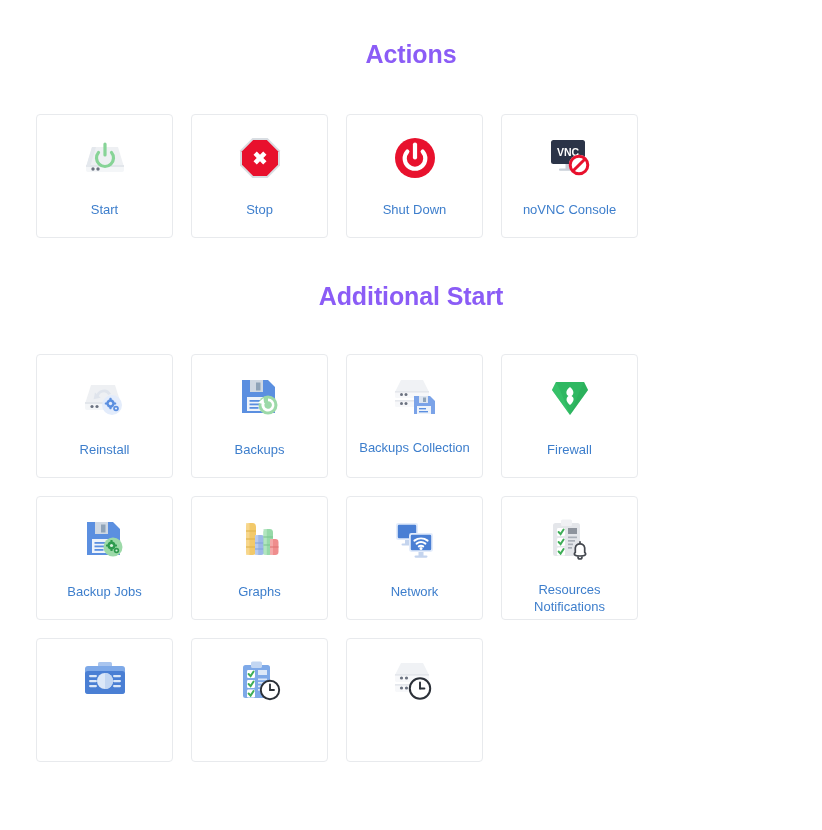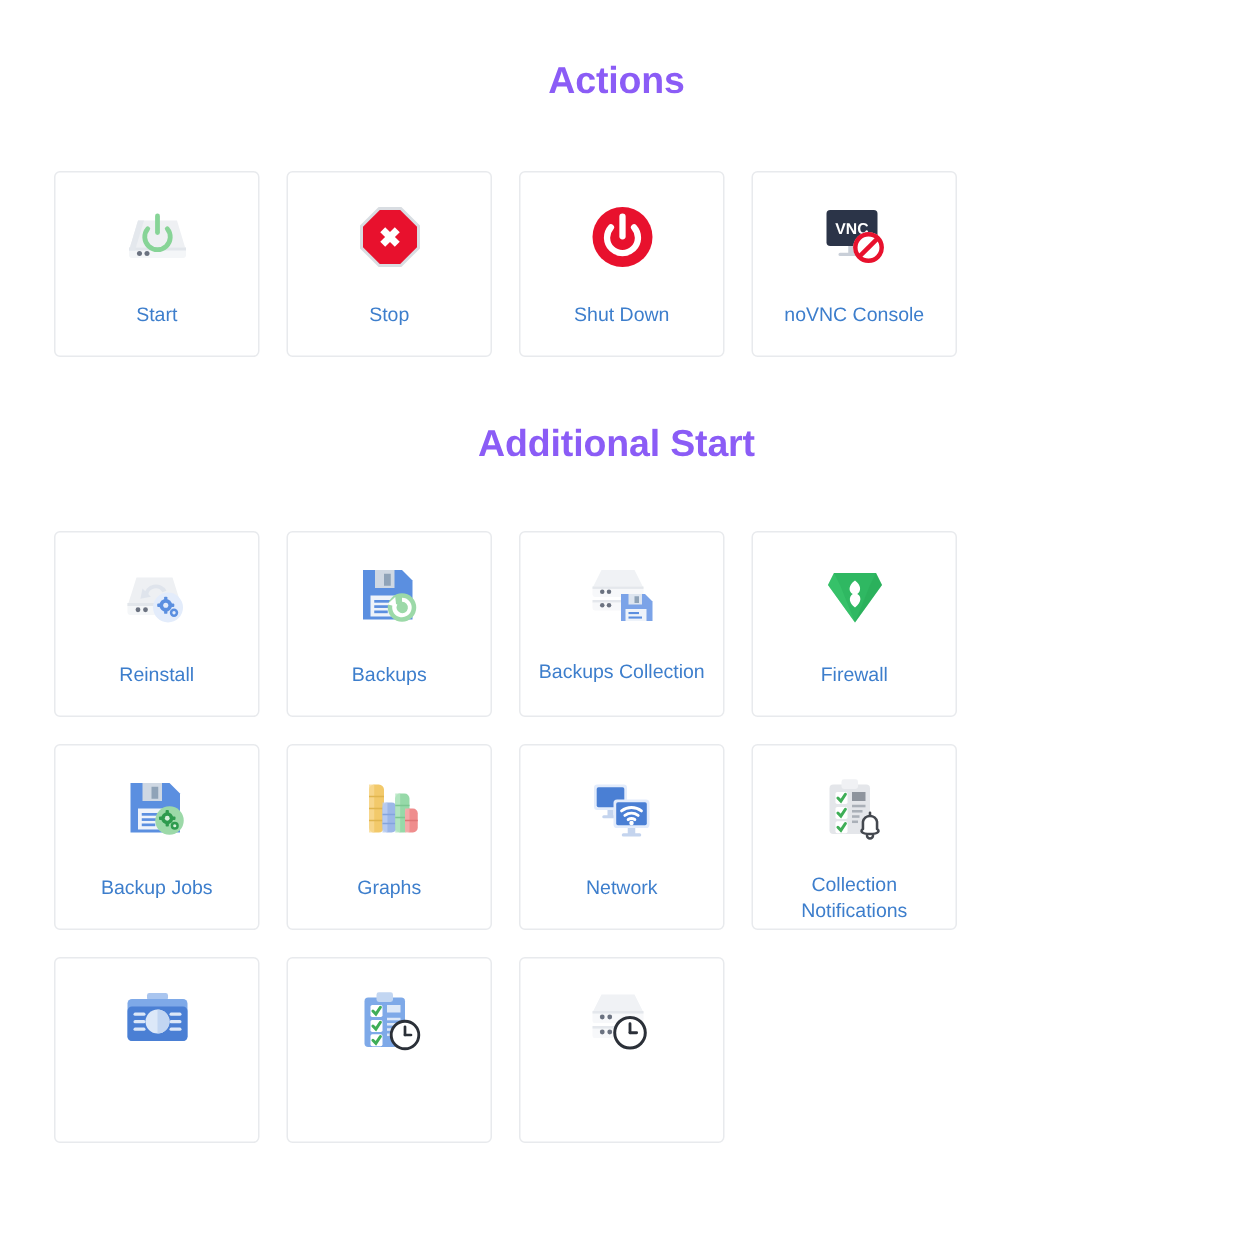--- a/index.html
+++ b/index.html
@@ -320,21 +320,21 @@
             <rect x="10" y="30.5" width="8" height="8" rx="1.2" fill="#ffffff"></rect>
             <path d="M11.6 34.5 L13.6 36.6 L16.6 32" stroke="#3fae57" stroke-width="2" fill="none" stroke-linecap="round"></path>
           </g>
           <g>
             <path d="M33 39 C26.6 39 26.6 36.6 28.3 35.6 L28.3 30.8 A4.8 4.8 0 0 1 37.7 30.8 L37.7 35.6 C39.4 36.6 39.4 39 33 39 Z" fill="#ffffff" stroke="#44484f" stroke-width="1.7" stroke-linejoin="round"></path>
             <path d="M31 40 A2 2 0 0 0 35 40" fill="none" stroke="#44484f" stroke-width="1.7" stroke-linecap="round"></path>
             <line x1="33" y1="24.8" x2="33" y2="26.2" stroke="#44484f" stroke-width="1.7" stroke-linecap="round"></line>
           </g>
         </svg>
       </div>
-      <div class="label two-line">Collection Notifications</div>
+      <div class="label two-line">Resources Notifications</div>
     </div>
 
     <div class="card">
       <div class="icon-wrap">
         <svg width="46" height="40" viewBox="0 0 46 40">
           <rect x="16" y="3" width="14" height="5" rx="1.6" fill="#a9c5ef"></rect>
           <rect x="3" y="7" width="40" height="28" rx="3" fill="#7ea9e8"></rect>
           <rect x="3" y="12" width="40" height="23" rx="3" fill="#4a7fd4"></rect>
           <g fill="#dce8f8">
             <rect x="7" y="16" width="8" height="2.2" rx="1.1"></rect>

